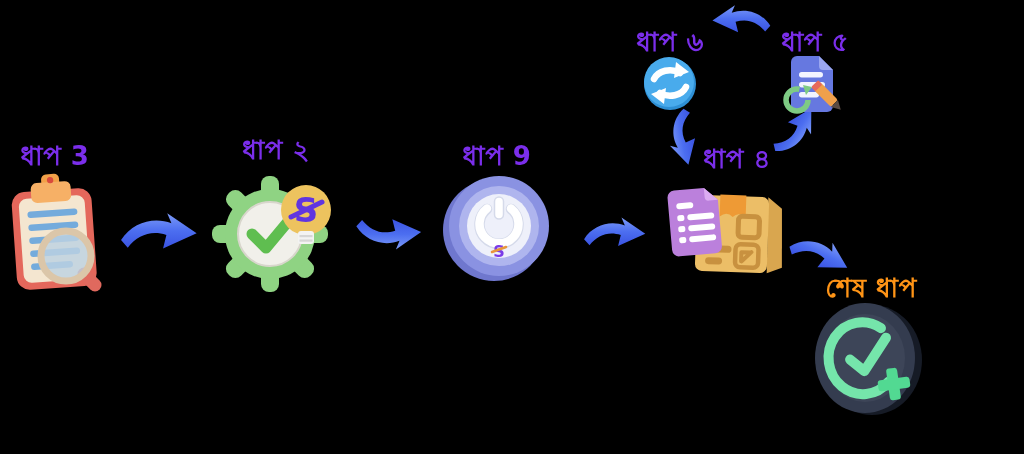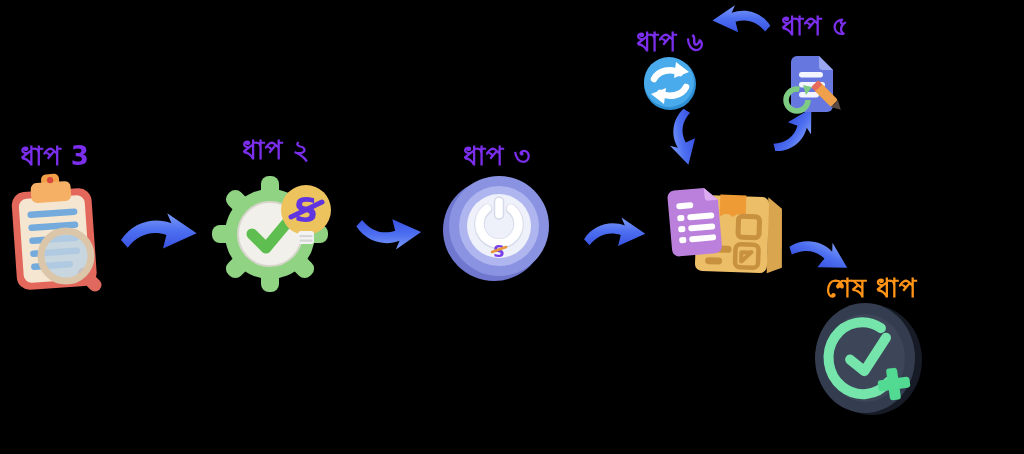--- a/index.html
+++ b/index.html
@@ -84,38 +84,41 @@
       <text x="100" y="52" font-size="34" font-weight="bold" fill="#6035E0" text-anchor="middle">S</text>
       <line x1="85" y1="47" x2="116" y2="32" stroke="#6035E0" stroke-width="5" stroke-linecap="round"></line>
     </g>
   </svg>
 
   <svg class="abs" style="left:352px;top:214px;transform:scaleY(-1)" width="72" height="42" viewBox="0 0 100 56">
       <use href="#swoosh"></use>
     </svg>
 
   <div class="abs" style="left:438px;top:142px;width:118px;">
-    <div class="step-label">ধাপ ৩</div>
+    <div class="step-label">ধাপ 9</div>
   </div>
   <svg class="abs" style="left:438px;top:172px" width="118" height="112" viewBox="0 0 118 112">
     <circle cx="56" cy="58" r="51" fill="#6F77CE"></circle>
     <circle cx="61" cy="54" r="50" fill="#8A92E2"></circle>
     <circle cx="61" cy="54" r="40" fill="#AFB5EE"></circle>
     <circle cx="61" cy="54" r="32" fill="#EEF0FA"></circle>
     <path d="M49 37 A19.5 19.5 0 1 0 73 37" fill="none" stroke="#D5DAEA" stroke-width="10.5" stroke-linecap="round"></path>
     <path d="M49 36.5 A19.5 19.5 0 1 0 73 36.5" fill="none" stroke="#FFFFFF" stroke-width="8.5" stroke-linecap="round"></path>
     <rect x="56.5" y="25" width="9" height="22" rx="4.5" fill="#FFFFFF" stroke="#D5DAEA" stroke-width="1.5"></rect>
     <text x="61" y="85" font-size="16" font-weight="bold" fill="#7A3BE8" text-anchor="middle">S</text>
     <line x1="54" y1="80" x2="68" y2="75" stroke="#E8963B" stroke-width="2.5" stroke-linecap="round"></line>
   </svg>
 
   <svg class="abs" style="left:580px;top:210px" width="68" height="42" viewBox="0 0 100 56">
       <use href="#swoosh"></use>
     </svg>
 
+  <div class="abs" style="left:672px;top:145px;width:130px;">
+    <div class="step-label">ধাপ ৪</div>
+  </div>
   <svg class="abs" style="left:664px;top:180px" width="130" height="106" viewBox="0 0 130 106">
     <g transform="rotate(2 70 55)">
       <path d="M103 16 L117 27 L119 86 L104 92 Z" fill="#D9A64F"></path>
       <rect x="32" y="16" width="72" height="76" rx="7" fill="#ECBE67"></rect>
       <path d="M55 15 h26 v22 q-7 -6 -13 0 q-6 -6 -13 0 Z" fill="#EE9A35"></path>
       <rect x="74" y="36" width="21" height="21" rx="4" fill="none" stroke="#C8913F" stroke-width="5"></rect>
       <rect x="72" y="64" width="23" height="23" rx="5" fill="none" stroke="#C8913F" stroke-width="4.5"></rect>
       <path d="M78 81 v-9 h9 M78.5 81 l9.5 -9.5" fill="none" stroke="#C8913F" stroke-width="4" stroke-linecap="round" stroke-linejoin="round"></path>
       <rect x="42" y="66" width="26" height="7" rx="3.5" fill="#C8913F"></rect>
       <rect x="42" y="78" width="17" height="7" rx="3.5" fill="#C8913F"></rect>
@@ -153,21 +156,21 @@
   </div>
   <svg class="abs" style="left:641px;top:53px" width="58" height="60" viewBox="0 0 58 60">
     <circle cx="29" cy="31" r="26" fill="#2E8FD4"></circle>
     <circle cx="28" cy="29" r="25" fill="#49ABEC"></circle>
     <path d="M13 26 a17 14 0 0 1 26 -6" fill="none" stroke="#FFFFFF" stroke-width="6.5" stroke-linecap="round"></path>
     <path d="M35 9 l13 10 l-15 6 z" fill="#FFFFFF"></path>
     <path d="M45 34 a17 14 0 0 1 -26 6" fill="none" stroke="#FFFFFF" stroke-width="6.5" stroke-linecap="round"></path>
     <path d="M23 51 l-13 -10 l15 -6 z" fill="#FFFFFF"></path>
   </svg>
 
-  <div class="abs" style="left:775px;top:12px;width:80px;">
+  <div class="abs" style="left:775px;top:28px;width:80px;">
     <div class="step-label">ধাপ ৫</div>
   </div>
   <svg class="abs" style="left:783px;top:50px" width="64" height="68" viewBox="0 0 64 68">
     <path d="M14 6 a6 6 0 0 0 -6 6 v44 a6 6 0 0 0 6 6 h30 a6 6 0 0 0 6 -6 V20 L36 6 Z" fill="#6678E0"></path>
     <path d="M36 6 l14 14 h-10 a4 4 0 0 1 -4 -4 Z" fill="#9AA6F0"></path>
     <g fill="#F2F4FF">
       <rect x="16" y="22" width="24" height="5.5" rx="2.7"></rect>
       <rect x="16" y="32" width="26" height="5.5" rx="2.7"></rect>
       <rect x="16" y="42" width="20" height="5.5" rx="2.7"></rect>
     </g>

